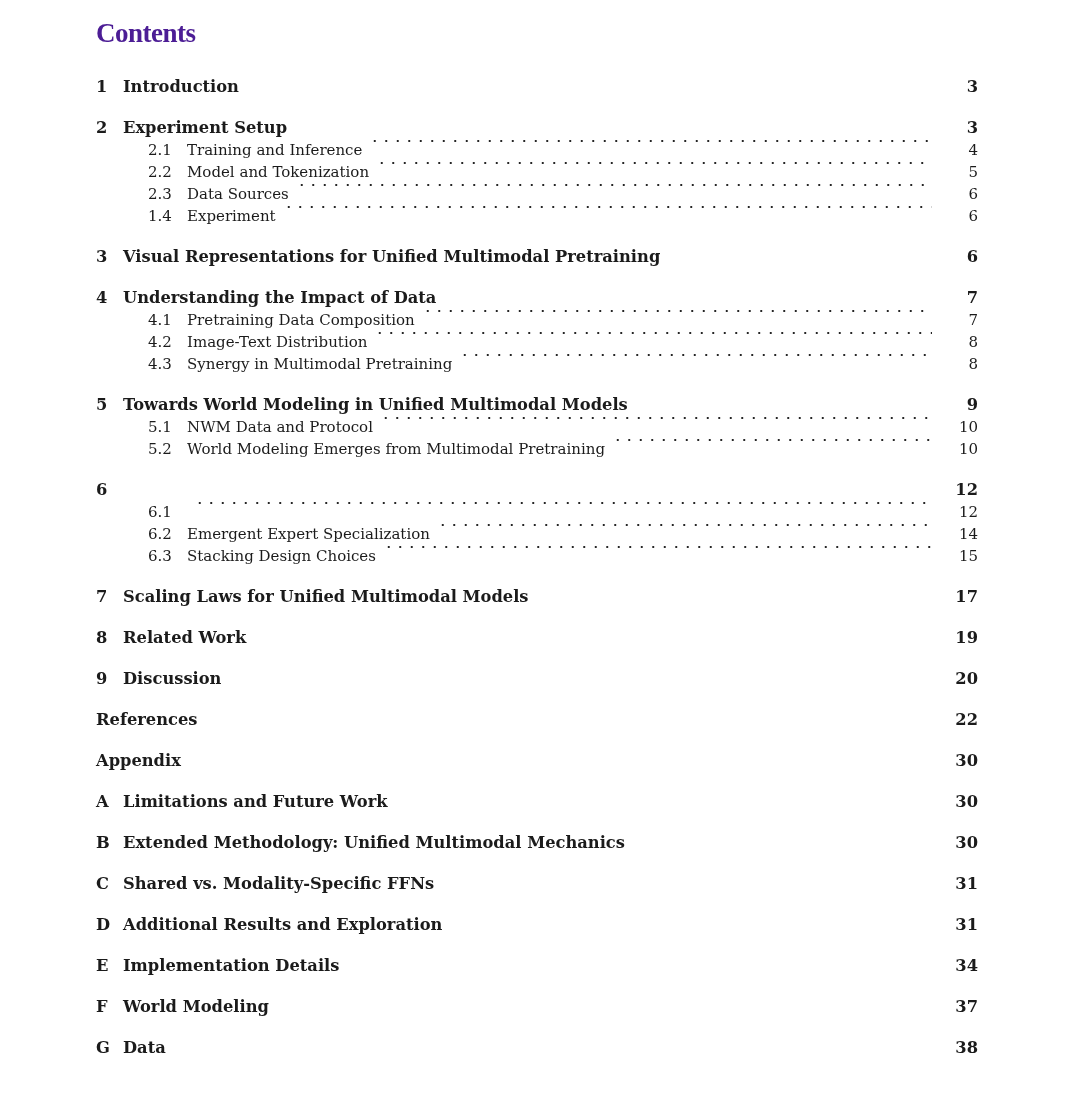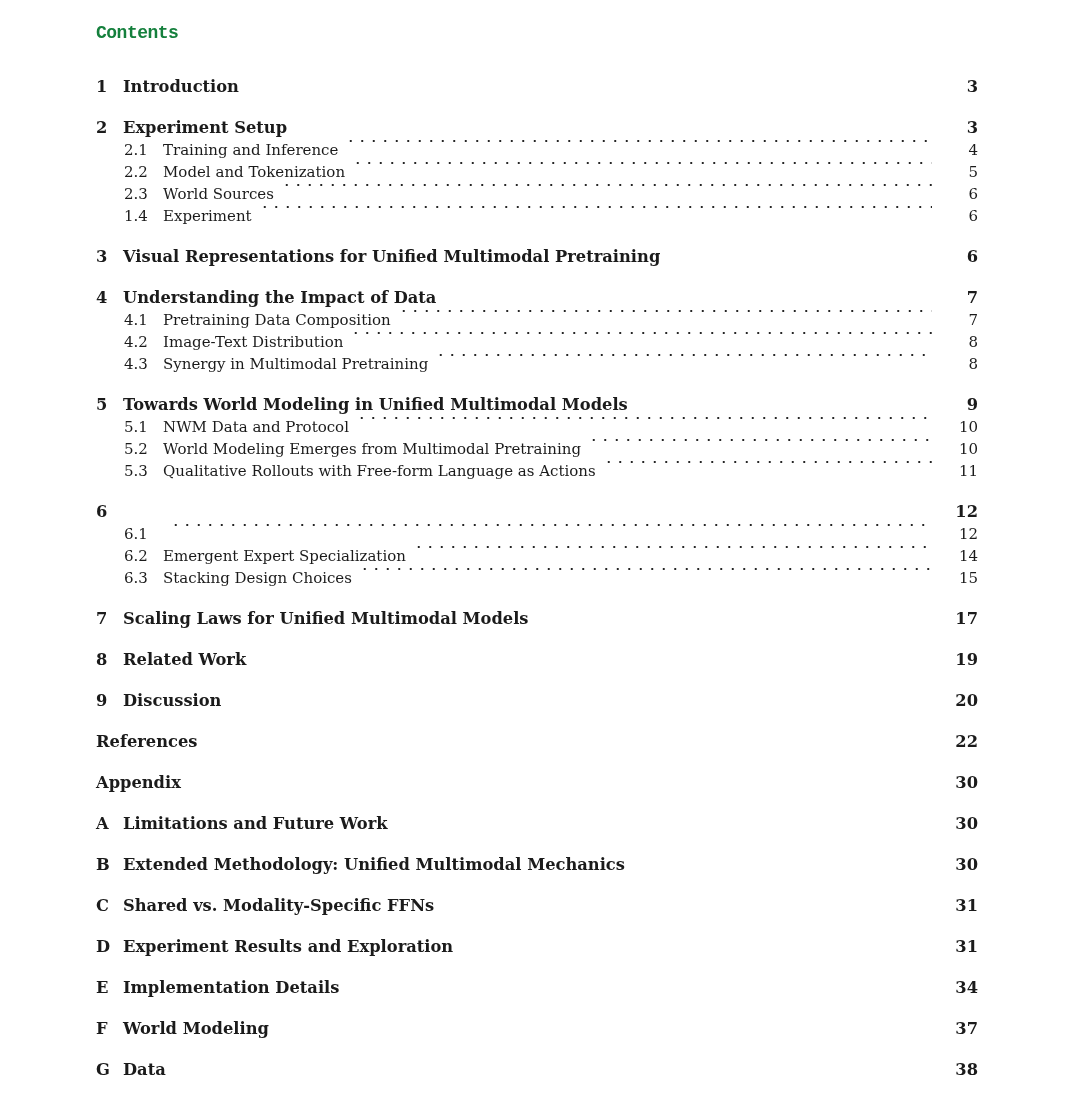--- a/index.html
+++ b/index.html
@@ -14,25 +14,25 @@
     font-family: "DejaVu Serif", serif;
     overflow: hidden;
   }
   .page {
     box-sizing: border-box;
     width: 1080px;
     height: 1117px;
     padding: 16px 102px 0 96px;
   }
   .contents-title {
-    font-family: Liberation Mono, monospace;
+    font-family: Liberation Serif, serif;
     font-weight: bold;
-    font-size: 18px;
+    font-size: 27px;
     letter-spacing: -0.5px;
-    color: #15803d;
+    color: #4c1d95;
     line-height: 34px;
     margin: 0 0 26px 0;
   }
   .toc-list {
     width: 100%;
   }
   .row {
     display: flex;
     line-height: 22px;
     align-items: baseline;
@@ -44,20 +44,21 @@
   }
   .row.subsection {
     font-size: 15px;
     padding-left: 28px;
   }
   .row.section .num {
     flex: 0 0 27px;
   }
   .row.subsection .num {
     flex: 0 0 39px;
+    margin-left: 24px;
   }
   .label {
     white-space: nowrap;
   }
   .spacer {
     flex: 1 1 auto;
   }
   .leader {
     flex: 1 1 auto;
     align-self: stretch;
@@ -99,21 +100,21 @@
         <span class="page-num">4</span>
       </div>
       <div class="row subsection">
         <span class="num">2.2</span>
         <span class="label">Model and Tokenization</span>
         <span class="leader"></span>
         <span class="page-num">5</span>
       </div>
       <div class="row subsection">
         <span class="num">2.3</span>
-        <span class="label">World Sources</span>
+        <span class="label">Data Sources</span>
         <span class="leader"></span>
         <span class="page-num">6</span>
       </div>
       <div class="row subsection">
         <span class="num">1.4</span>
         <span class="label">Experiment</span>
         <span class="leader"></span>
         <span class="page-num">6</span>
       </div>
       <div class="row section">
@@ -157,26 +158,20 @@
         <span class="label">NWM Data and Protocol</span>
         <span class="leader"></span>
         <span class="page-num">10</span>
       </div>
       <div class="row subsection">
         <span class="num">5.2</span>
         <span class="label">World Modeling Emerges from Multimodal Pretraining</span>
         <span class="leader"></span>
         <span class="page-num">10</span>
       </div>
-      <div class="row subsection">
-        <span class="num">5.3</span>
-        <span class="label">Qualitative Rollouts with Free-form Language as Actions</span>
-        <span class="leader"></span>
-        <span class="page-num">11</span>
-      </div>
       <div class="row section">
         <span class="num">6</span>
         <span class="spacer"></span>
         <span class="page-num">12</span>
       </div>
       <div class="row subsection">
         <span class="num">6.1</span>
         <span class="leader"></span>
         <span class="page-num">12</span>
       </div>
@@ -233,21 +228,21 @@
         <span class="page-num">30</span>
       </div>
       <div class="row section">
         <span class="num">C</span>
         <span class="label">Shared vs. Modality-Specific FFNs</span>
         <span class="spacer"></span>
         <span class="page-num">31</span>
       </div>
       <div class="row section">
         <span class="num">D</span>
-        <span class="label">Experiment Results and Exploration</span>
+        <span class="label">Additional Results and Exploration</span>
         <span class="spacer"></span>
         <span class="page-num">31</span>
       </div>
       <div class="row section">
         <span class="num">E</span>
         <span class="label">Implementation Details</span>
         <span class="spacer"></span>
         <span class="page-num">34</span>
       </div>
       <div class="row section">

